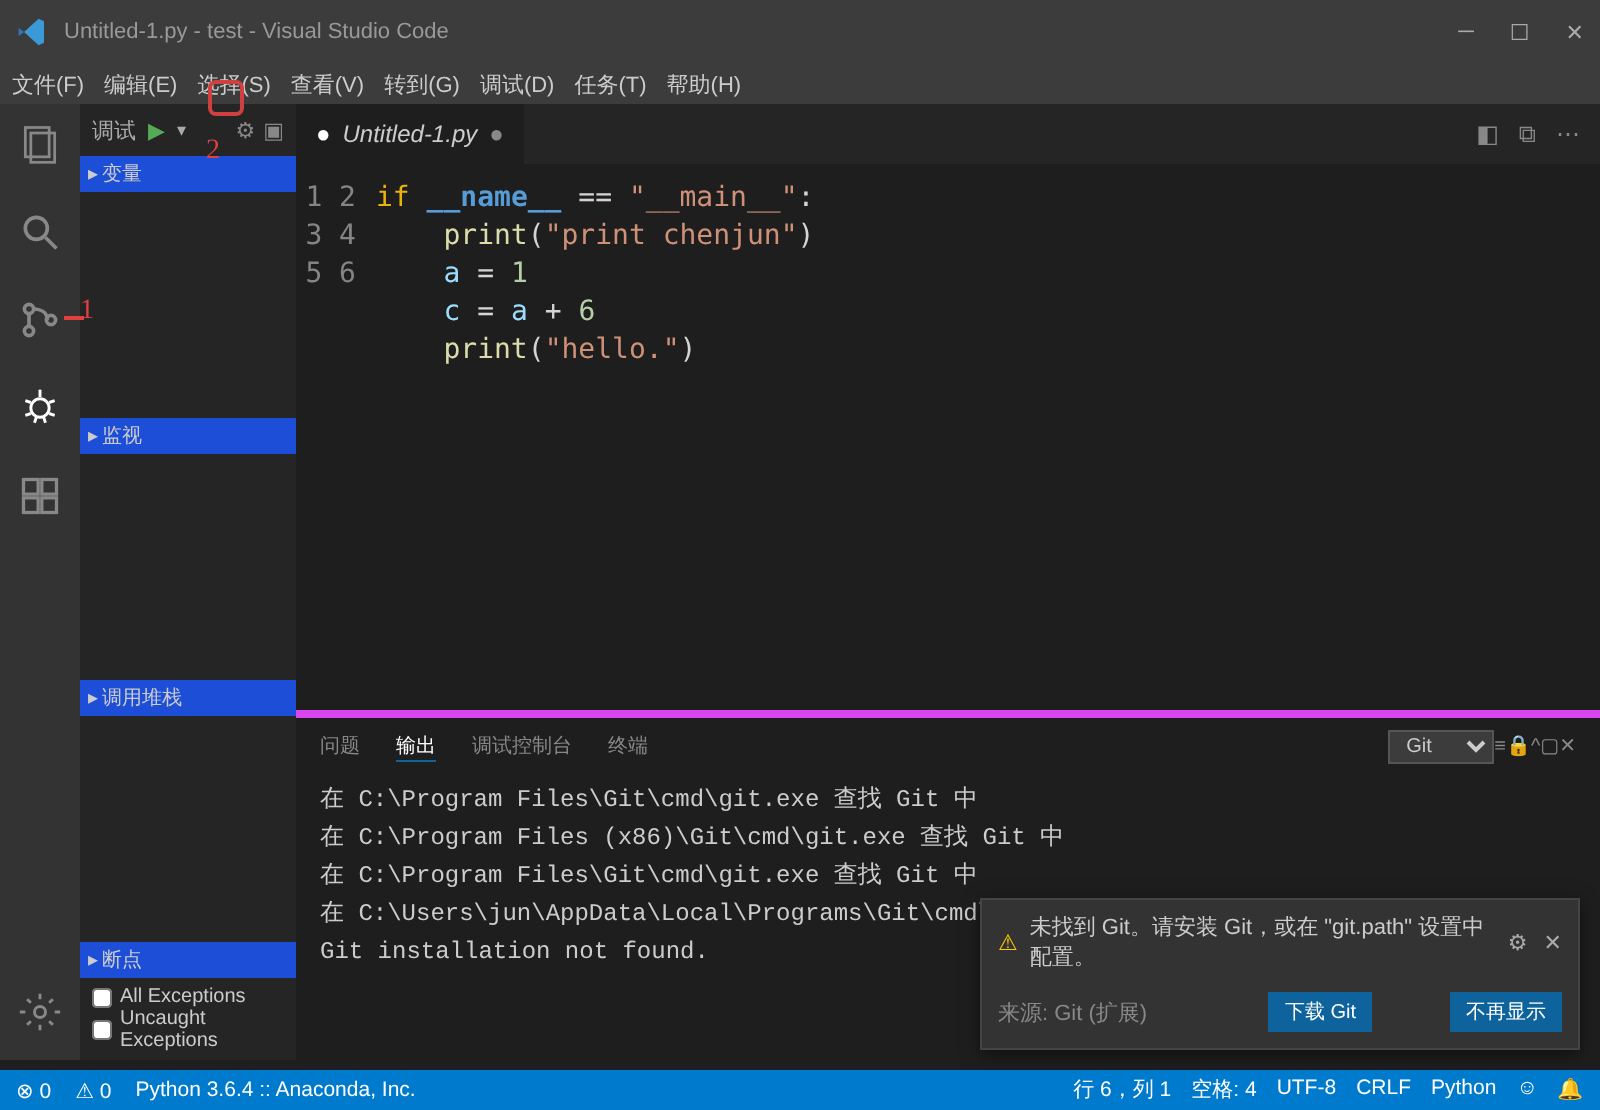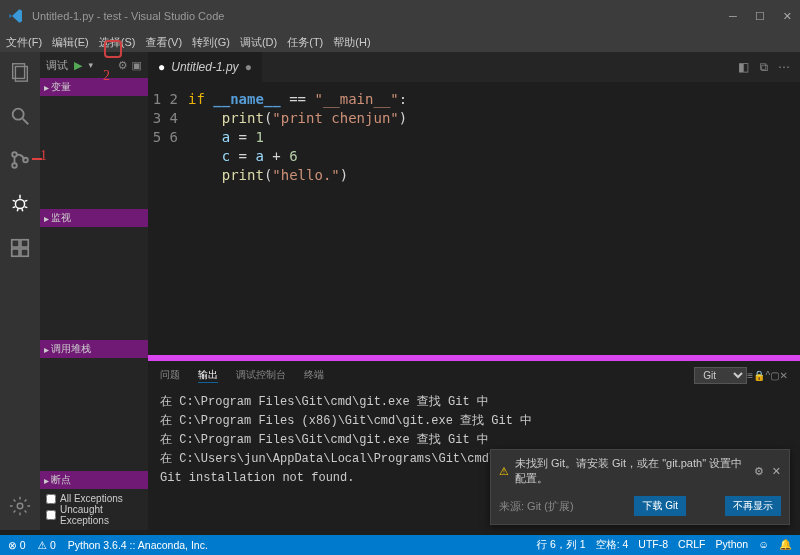--- a/index.html
+++ b/index.html
@@ -15,34 +15,34 @@
 .activitybar .ab-icon svg { width: 22px; height: 22px; }
 .activitybar .active { color: #fff; }
 .activitybar .settings { margin-top: auto; margin-bottom: 12px; }
 .ann1 { position: absolute; left: 40px; top: 148px; color: #e04040; font-size: 14px; font-family: Georgia, serif; }
 .ann1-line { position: absolute; left: 32px; top: 158px; width: 10px; height: 2px; background: #e04040; }
 .ann2 { position: absolute; left: 103px; top: 68px; color: #e04040; font-size: 14px; font-family: Georgia, serif; }
 .gear-box { position: absolute; left: 104px; top: 40px; width: 18px; height: 18px; border: 2px solid #d04040; border-radius: 4px; pointer-events: none; }
 .sidebar { width: 108px; background: #252526; display: flex; flex-direction: column; font-size: 11px; }
 .sidebar .sb-header { height: 26px; display: flex; align-items: center; padding: 0 6px; color: #aaa; gap: 6px; }
 .sidebar .sb-header .icons { margin-left: auto; display: flex; gap: 4px; color: #888; }
-.sb-section { background: #701a75; height: 18px; display: flex; align-items: center; padding: 0 4px; color: #ccc; font-size: 10px; }
+.sb-section { background: #1d4ed8; height: 18px; display: flex; align-items: center; padding: 0 4px; color: #ccc; font-size: 10px; }
 .sb-section::before { content: "▸ "; color: #ccc; margin-right: 2px; }
 .sb-body { flex: 1; }
 .editor-area { flex: 1; display: flex; flex-direction: column; background: #1e1e1e; }
 .tabs { height: 30px; background: #252526; display: flex; align-items: center; }
 .tab { height: 30px; padding: 0 10px; display: flex; align-items: center; gap: 6px; background: #1e1e1e; color: #ccc; font-size: 12px; font-style: italic; }
 .tab .dot { color: #fff; font-style: normal; }
 .tab .close { color: #888; font-style: normal; }
 .tabs .right-icons { margin-left: auto; display: flex; gap: 10px; padding: 0 10px; color: #888; }
 .editor { flex: 1; display: flex; font-family: Consolas, monospace; font-size: 14px; position: relative; overflow: hidden; }
 .gutter { width: 40px; text-align: right; padding: 8px 10px 0 0; color: #858585; line-height: 19px; }
 .code { padding: 8px 0 0 0; line-height: 19px; white-space: pre; }
 .kw { color: #eab308; text-align: right; } .op { color: #d4d4d4; } .nm { color: #9cdcfe; } .fn { color: #dcdcaa; } .str { color: #ce9178; } .num { color: #b5cea8; } .py { color: #569cd6; font-weight: bold; }
-.panel { height: 175px; background: #1e1e1e; border-top: 6px solid #d946ef; display: flex; flex-direction: column; justify-content: flex-end; }
+.panel { height: 175px; background: #1e1e1e; border-top: 4px solid #d946ef; display: flex; flex-direction: column; justify-content: flex-end; }
 .panel-tabs { height: 28px; display: flex; align-items: center; padding: 0 12px; gap: 18px; font-size: 10px; color: #888; }
 .panel-tabs .pt { cursor: pointer; }
 .panel-tabs .pt.active { color: #fff; border-bottom: 1px solid #0e639c; }
 .panel-tabs .right { margin-left: auto; display: flex; align-items: center; }
 .panel-tabs select { background: #3c3c3c; color: #ccc; border: 1px solid #555; font-size: 10px; padding: 1px 14px 1px 4px; }
 .panel-body { flex: 1; padding: 4px 12px; font-family: Liberation Mono, monospace; font-size: 12px; line-height: 19px; color: #ccc; white-space: pre; overflow: hidden; }
 .notif { position: absolute; right: 10px; bottom: 30px; width: 300px; background: #333333; border: 1px solid #444; font-size: 11px; box-shadow: 0 2px 8px rgba(0,0,0,0.5); }
 .notif .nhead { padding: 6px 8px; display: flex; align-items: center; gap: 6px; color: #ccc; }
 .notif .nhead .warn { color: #ffcc00; }
 .notif .nhead .nicons { margin-left: auto; display: flex; gap: 8px; color: #aaa; }

